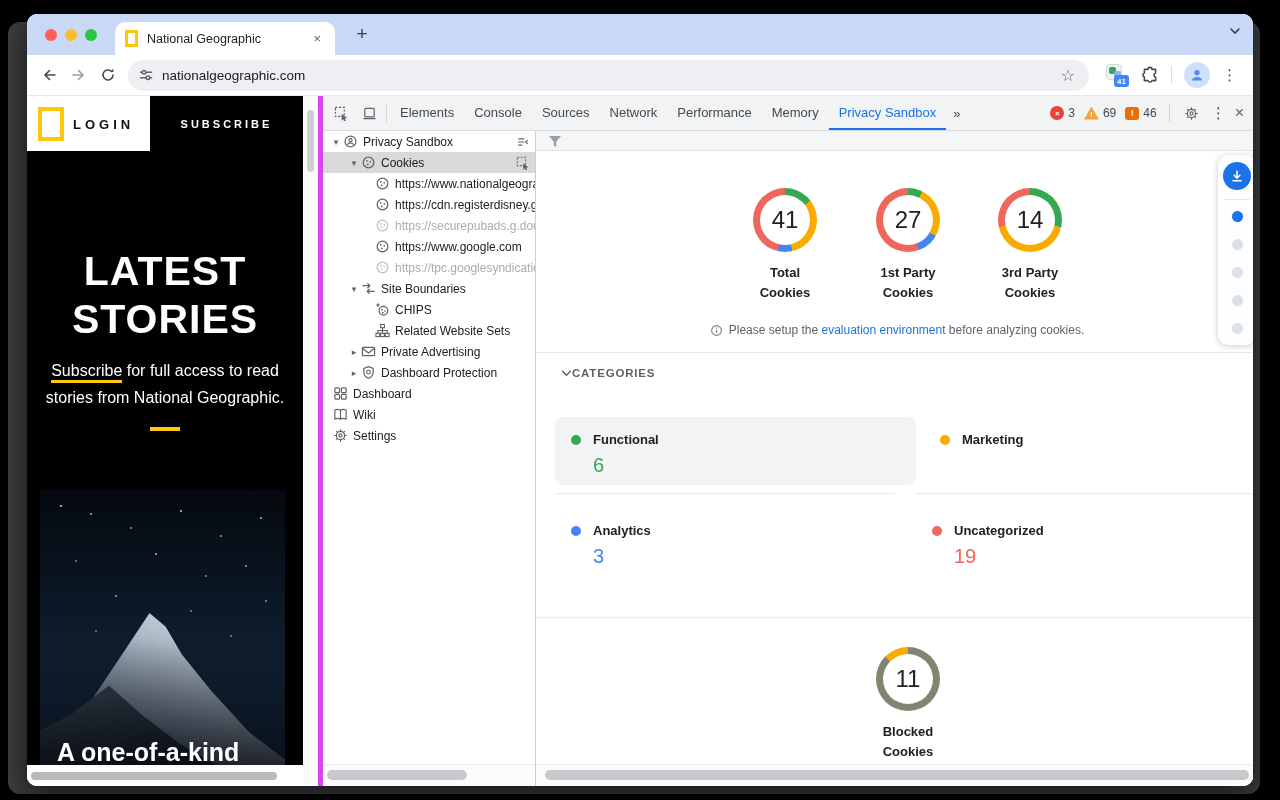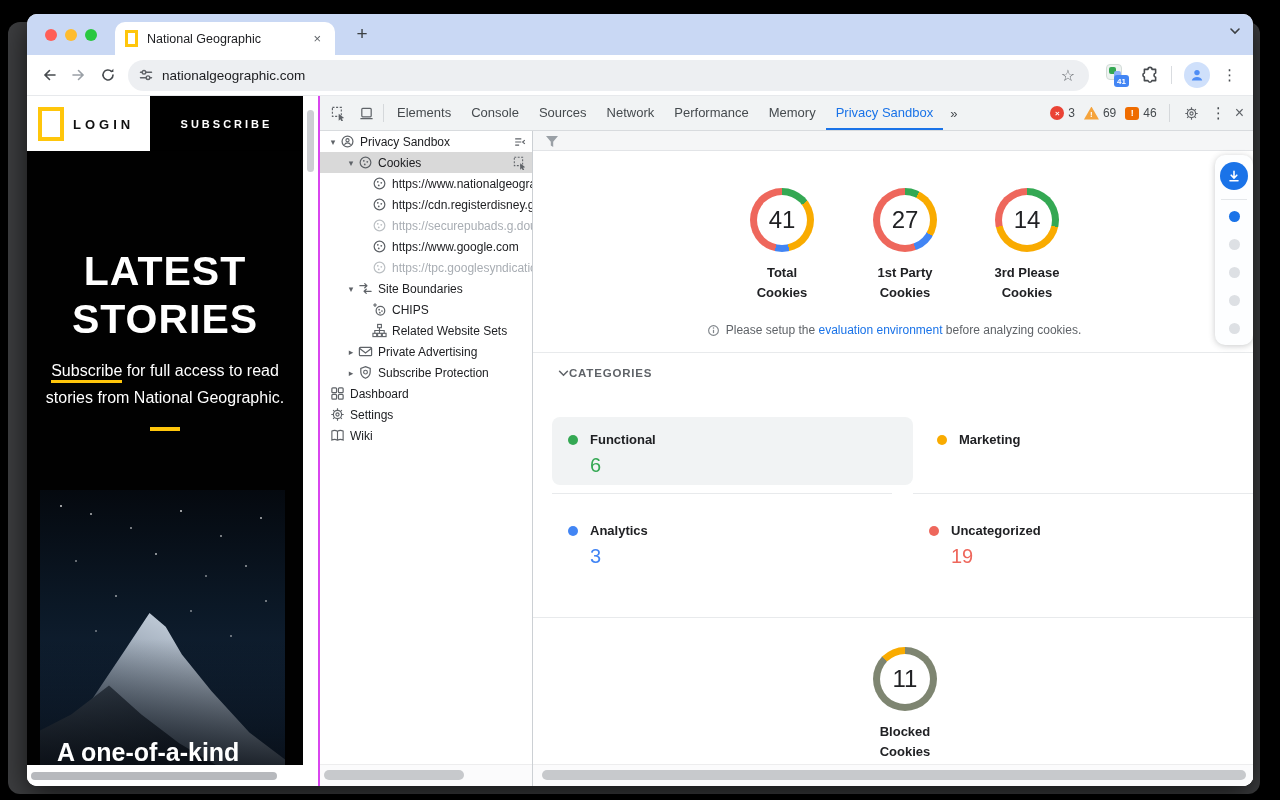--- a/index.html
+++ b/index.html
@@ -63,21 +63,21 @@
     background:linear-gradient(165deg,#46525f 0%,#1a222c 65%,#0d141c 100%);
     clip-path:polygon(0 100%,0 48%,16% 34%,30% 16%,42% 34%,56% 52%,72% 68%,88% 84%,100% 92%,100% 100%)}
   .photo-shade{position:absolute;left:0;bottom:0;width:100%;height:55%;background:linear-gradient(180deg,rgba(5,9,15,0) 0%,rgba(5,9,15,.88) 78%)}
   .caption{position:absolute;left:17px;top:244px;width:216px;color:#fff;font-size:25px;line-height:37px;font-weight:bold}
   .page-vscroll{position:absolute;left:276px;top:0;width:15px;height:690px;background:#fff}
   .page-vthumb{position:absolute;left:4px;top:14px;width:7px;height:62px;border-radius:4px;background:#ccced2}
   .page-hscroll{position:absolute;left:0;bottom:0;width:276px;height:21px;background:#fff}
   .page-hthumb{position:absolute;left:4px;top:7px;width:246px;height:8px;border-radius:4px;background:#b7b9bd}
 
   
-  .devtools{position:absolute;left:291px;top:0;width:935px;height:690px;background:#fff;border-left:2px solid #d946ef}
+  .devtools{position:absolute;left:291px;top:0;width:935px;height:690px;background:#fff;border-left:5px solid #d946ef}
   .dt-tabbar{position:absolute;left:0;top:0;width:100%;height:35px;background:#f1f3f4;border-bottom:1px solid #d8dbde;display:flex;align-items:center;padding-left:4px}
   .ticonbtn{width:28px;height:34px;display:flex;align-items:center;justify-content:center;color:#5f6368;flex:none}
   .dt-sep{width:1px;height:18px;background:#d5d8db;margin:0 3px;flex:none}
   .dt-tab{padding:0 10px;height:34px;line-height:34px;font-size:13px;color:#454a4e;white-space:nowrap;flex:none}
   .dt-tab.active{color:#1a73e8;box-shadow:inset 0 -2px 0 #1a73e8}
   .dt-more{padding:0 7px;font-size:13px;color:#454a4e;flex:none}
   .dt-right{margin-left:auto;display:flex;align-items:center;gap:9px;padding-right:9px}
   .badge{display:flex;align-items:center;gap:4px;font-size:12px;color:#454a4e}
   .err-ico{width:14px;height:14px;border-radius:50%;background:#ea4335;color:#fff;font-size:8px;display:flex;align-items:center;justify-content:center;font-weight:bold}
   .warn-ico{width:15px;height:13px;background:#f5a33b;clip-path:polygon(50% 0,100% 100%,0 100%);color:#fff;font-size:8px;font-weight:bold;display:flex;align-items:flex-end;justify-content:center;padding-bottom:1px}
@@ -423,39 +423,39 @@
           <svg class="ticon" width="15" height="15" viewBox="0 0 16 16">
               <use href="#s-env"></use>
             </svg>
           <span class="tlabel">Private Advertising</span>
         </div>
         <div class="trow lvl1">
           <span class="tw">▸</span>
           <svg class="ticon" width="15" height="15" viewBox="0 0 16 16">
               <use href="#s-shield"></use>
             </svg>
-          <span class="tlabel">Subscribe Protection</span>
+          <span class="tlabel">Dashboard Protection</span>
         </div>
         <div class="trow lvl0b">
           <svg class="ticon" width="15" height="15" viewBox="0 0 16 16">
               <use href="#s-grid"></use>
             </svg>
           <span class="tlabel">Dashboard</span>
         </div>
         <div class="trow lvl0b">
           <svg class="ticon" width="15" height="15" viewBox="0 0 16 16">
+              <use href="#s-book"></use>
+            </svg>
+          <span class="tlabel">Wiki</span>
+        </div>
+        <div class="trow lvl0b">
+          <svg class="ticon" width="15" height="15" viewBox="0 0 16 16">
               <use href="#s-gear"></use>
             </svg>
           <span class="tlabel">Settings</span>
-        </div>
-        <div class="trow lvl0b">
-          <svg class="ticon" width="15" height="15" viewBox="0 0 16 16">
-              <use href="#s-book"></use>
-            </svg>
-          <span class="tlabel">Wiki</span>
         </div>
         <div class="hs-track" style="width:213px">
           <span class="hs-thumb" style="left:4px;width:140px"></span>
         </div>
       </div>
 
       <div class="dt-main">
         <div class="dt-filterbar">
           <span class="funnel">
             <svg width="14" height="13" viewBox="0 0 14 13">
@@ -481,21 +481,21 @@
             <div class="dlabel">
                 <div>1st Party</div>
                 <div>Cookies</div>
               </div>
           </div>
           <div class="donut" style="left:434px;top:37px">
             <div class="ring" style="background: conic-gradient(rgb(52, 168, 83) 0%, rgb(52, 168, 83) 28.6%, rgb(249, 171, 0) 28.6%, rgb(249, 171, 0) 71.4%, rgb(238, 103, 92) 71.4%, rgb(238, 103, 92) 100%);">
               <span class="val">14</span>
             </div>
             <div class="dlabel">
-                <div>3rd Please</div>
+                <div>3rd Party</div>
                 <div>Cookies</div>
               </div>
           </div>
 
           <div class="info-row">
             <svg width="13" height="13" viewBox="0 0 16 16">
                 <circle cx="8" cy="8" r="6" fill="none" stroke="#80868b" stroke-width="1.4"></circle>
                 <circle cx="8" cy="4.9" r=".9" fill="#80868b"></circle>
                 <path d="M8 7.2v4" stroke="#80868b" stroke-width="1.5"></path>
               </svg>

